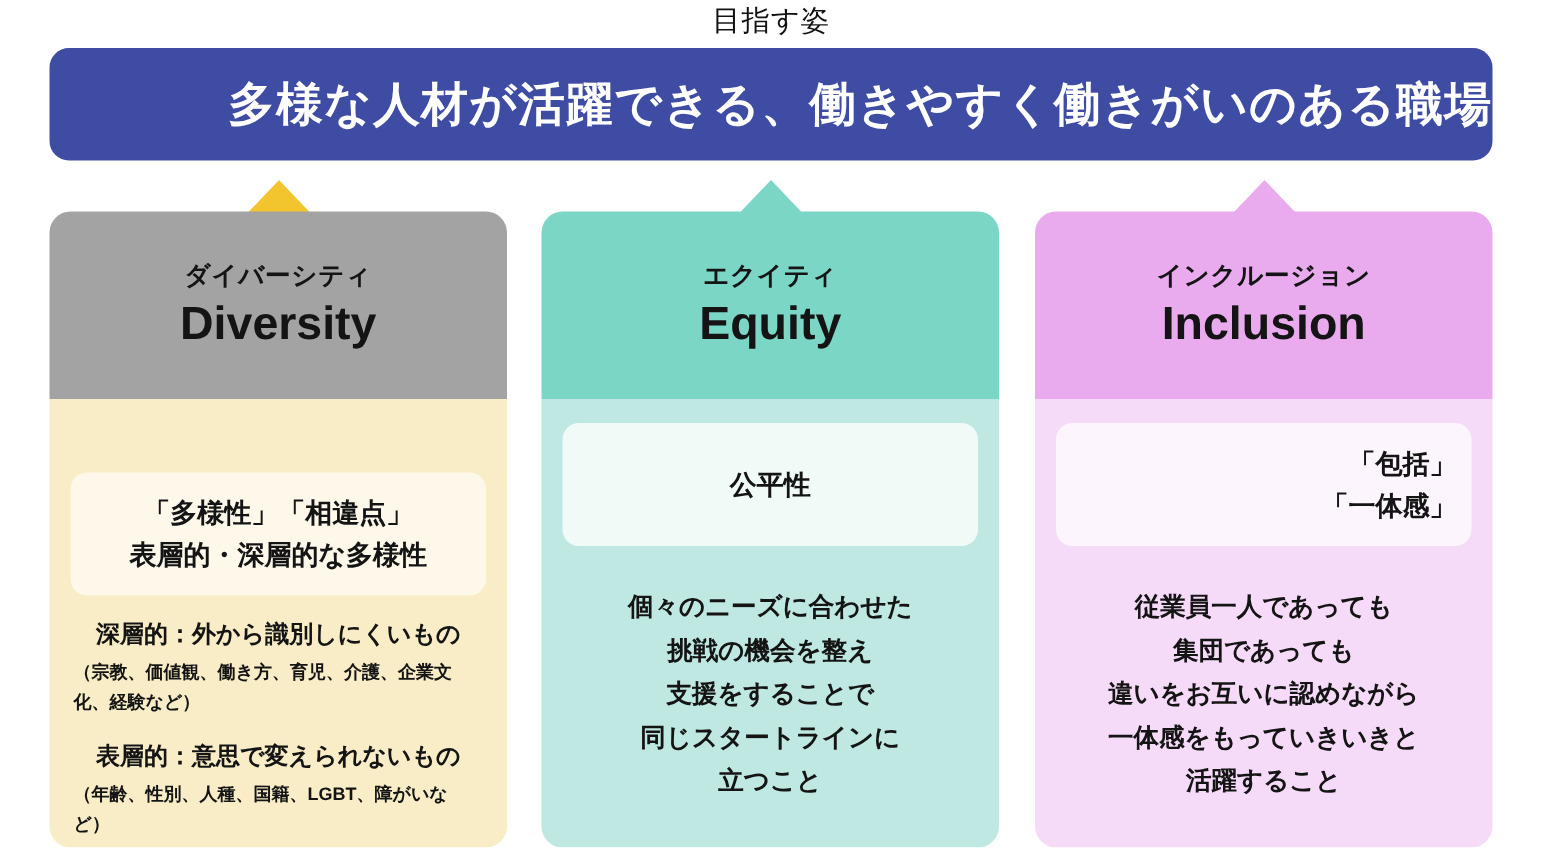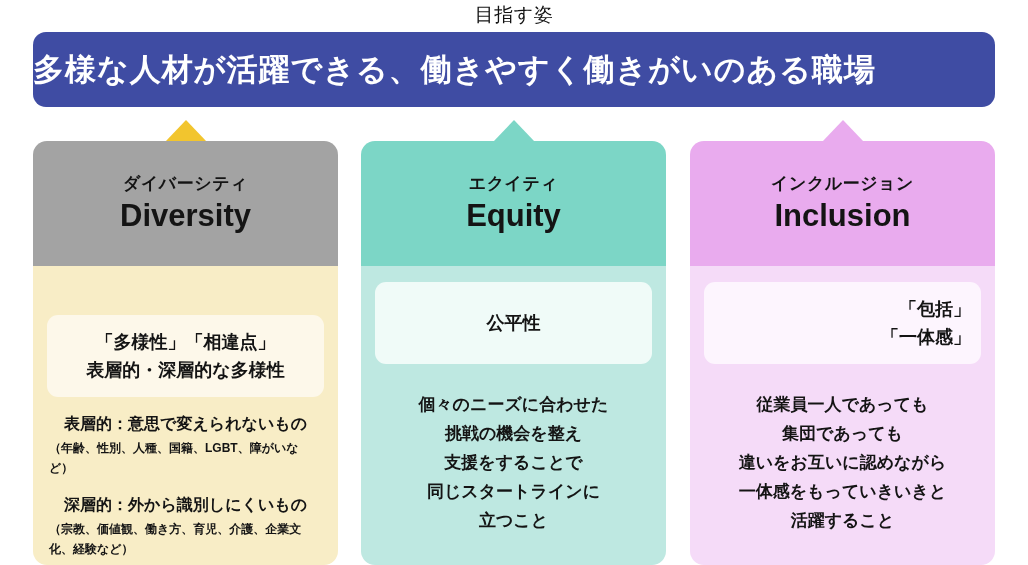--- a/index.html
+++ b/index.html
@@ -34,21 +34,21 @@
   .vision-banner {
     position: absolute;
     top: 32px;
     left: 33px;
     width: 962px;
     height: 75px;
     background: #3f4ca3;
     border-radius: 13px;
     display: flex;
     align-items: center;
-    justify-content: flex-start;
+    justify-content: flex-end;
     box-sizing: border-box;
   }
   .vision-banner-text {
     color: #ffffff;
     font-size: 31px;
     font-weight: bold;
     letter-spacing: 1px;
     line-height: 40px;
     white-space: nowrap;
   }
@@ -179,26 +179,26 @@
     <div class="pillar-head" style="background:#a3a3a3">
       <div class="pillar-head-jp">ダイバーシティ</div>
       <div class="pillar-head-en">Diversity</div>
     </div>
     <div class="pillar-body" style="background:#f8edc6">
       <div class="keyword-box kw-d">
         <span>「多様性」「相違点」</span>
         <span>表層的・深層的な多様性</span>
       </div>
       <div class="detail-block">
+        <div class="detail-head">深層的：外から識別しにくいもの</div>
+        <div class="detail-sub">（宗教、価値観、働き方、育児、介護、企業文化、経験など）</div>
+      </div>
+      <div class="detail-block">
         <div class="detail-head">表層的：意思で変えられないもの</div>
         <div class="detail-sub">（年齢、性別、人種、国籍、LGBT、障がいなど）</div>
-      </div>
-      <div class="detail-block">
-        <div class="detail-head">深層的：外から識別しにくいもの</div>
-        <div class="detail-sub">（宗教、価値観、働き方、育児、介護、企業文化、経験など）</div>
       </div>
     </div>
   </div>
 
   <div class="pillar pillar-e">
     <div class="pillar-arrow" style="color:#7cd6c6"></div>
     <div class="pillar-head" style="background:#7cd6c6">
       <div class="pillar-head-jp">エクイティ</div>
       <div class="pillar-head-en">Equity</div>
     </div>

